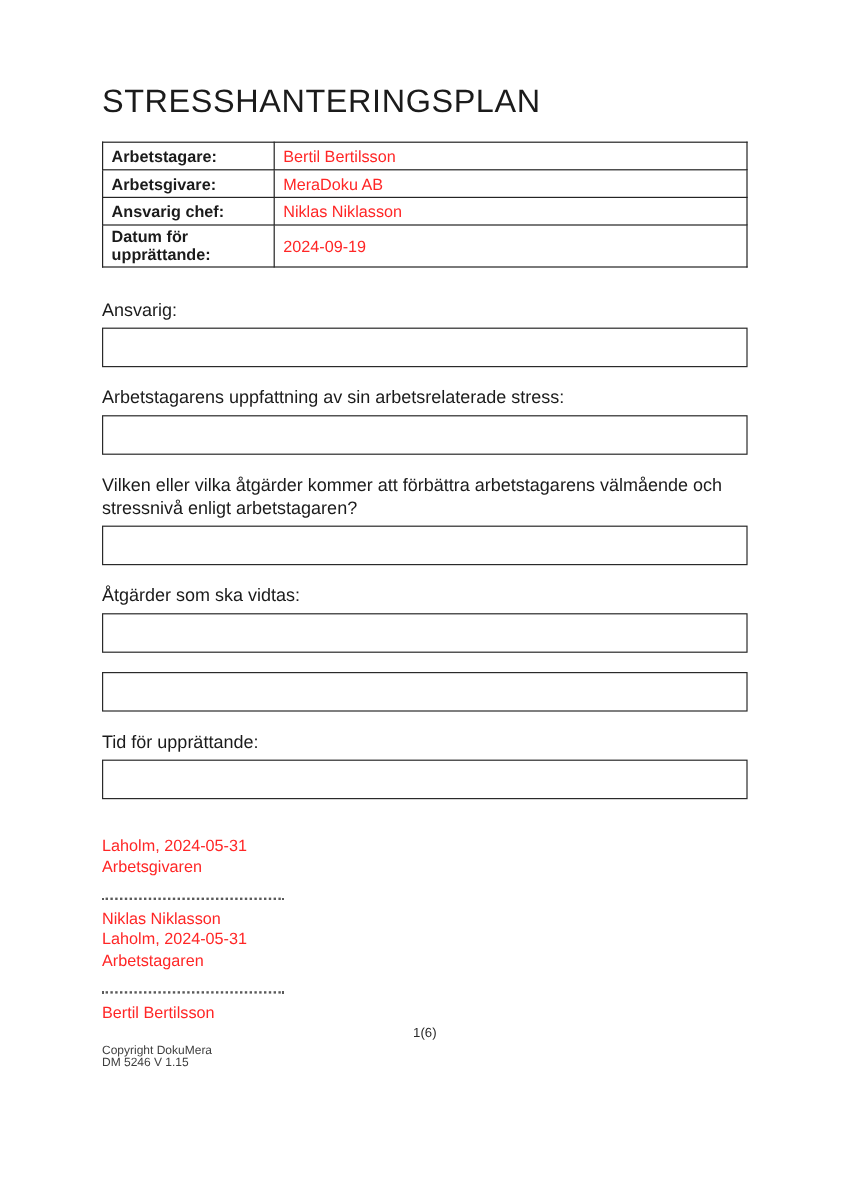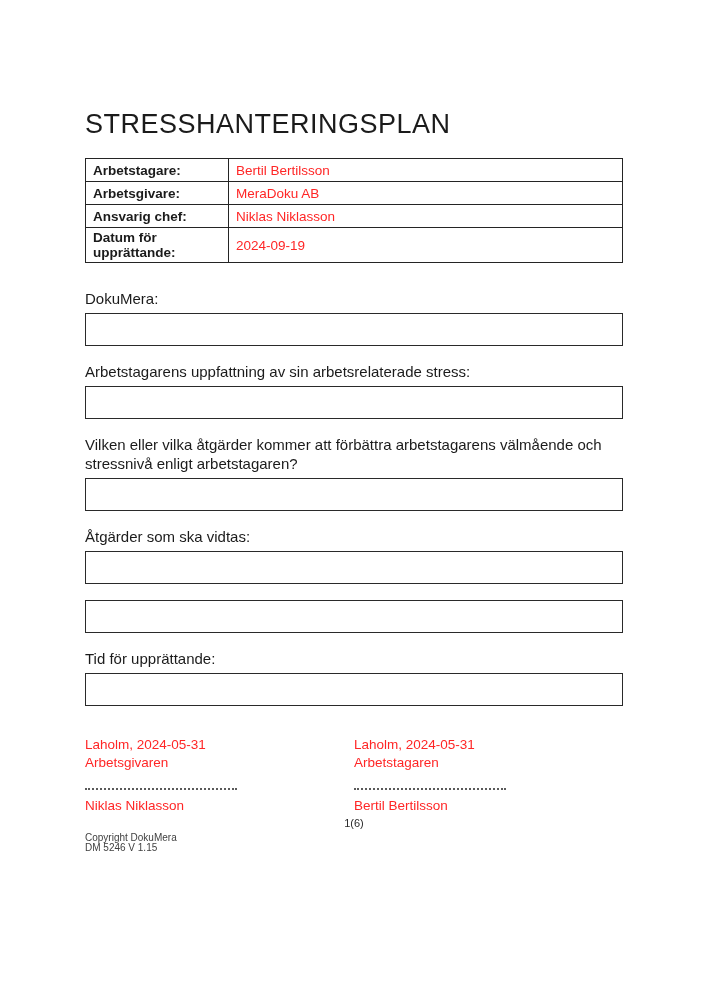--- a/index.html
+++ b/index.html
@@ -16,21 +16,21 @@
     background: #ffffff;
     overflow: hidden;
   }
   .content {
     position: absolute;
     left: 85px;
     top: 0;
     width: 538px;
   }
   .doc-title {
-    padding-top: 108px;
+    padding-top: 68px;
     font-size: 27px;
     font-weight: 400;
     letter-spacing: 0.5px;
     color: #1b1b1b;
     line-height: 32px;
   }
   table.info-table {
     margin-top: 18px;
     width: 538px;
     border-collapse: collapse;
@@ -60,21 +60,21 @@
   .sec-box {
     margin-top: 5px;
     width: 538px;
     height: 33px;
     border: 1px solid #2a2a2a;
     background: #ffffff;
   }
   .signatures {
     margin-top: 30px;
     display: flex;
-    flex-direction: row;
+    flex-direction: column;
   }
   .sig-col { width: 288px; }
   .sig-text {
     font-size: 13.5px;
     line-height: 18px;
     color: var(--accent);
   }
   .sig-line {
     margin-top: 15px;
     width: 152px;
@@ -124,21 +124,21 @@
         <td class="info-value">Niklas Niklasson</td>
       </tr>
       <tr>
         <td class="info-label">Datum för upprättande:</td>
         <td class="info-value">2024-09-19</td>
       </tr>
     </tbody>
       </table>
 
     <div class="section first">
-      <div class="sec-label">DokuMera:</div>
+      <div class="sec-label">Ansvarig:</div>
       <div class="sec-box"></div>
     </div>
 
     <div class="section">
       <div class="sec-label">Arbetstagarens uppfattning av sin arbetsrelaterade stress:</div>
       <div class="sec-box"></div>
     </div>
 
     <div class="section">
       <div class="sec-label">Vilken eller vilka åtgärder kommer att förbättra arbetstagarens välmående och stressnivå enligt arbetstagaren?</div>

